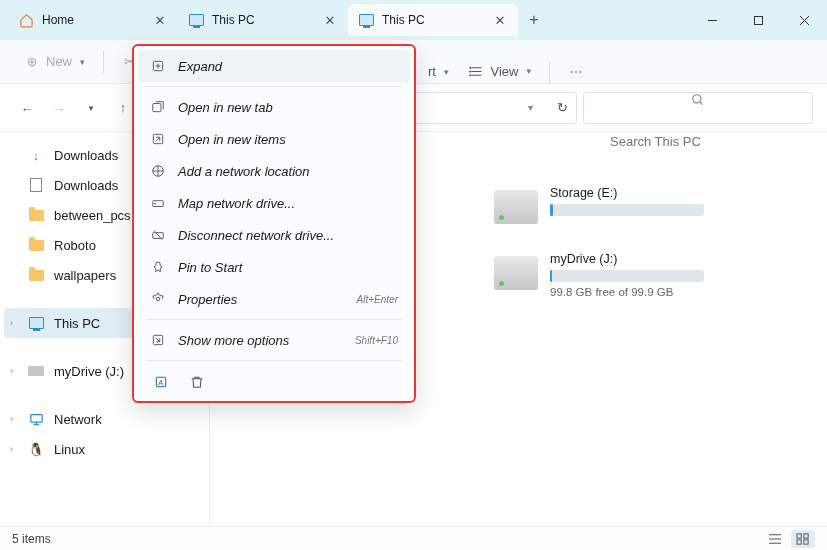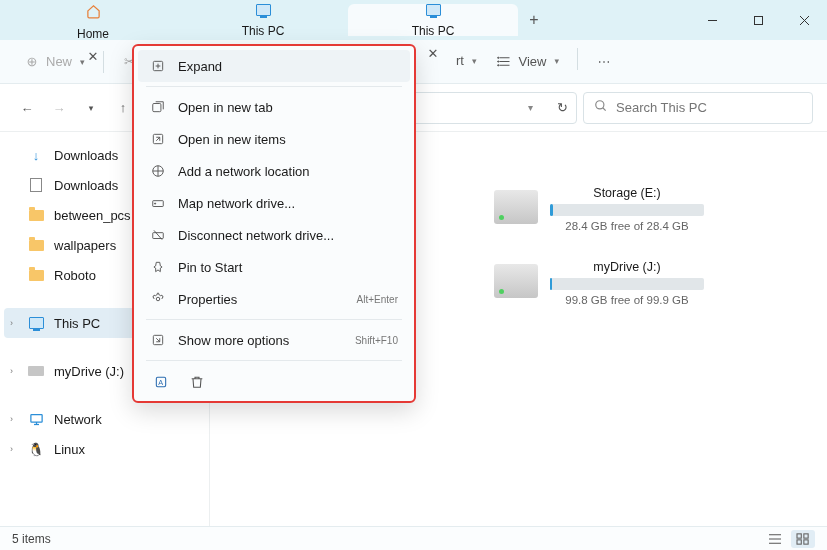--- a/index.html
+++ b/index.html
@@ -1,20 +1,20 @@
 <!DOCTYPE html>
 <html><head>
 <meta charset="utf-8">
 <style>
 * { box-sizing: border-box; margin: 0; padding: 0; font-family: 'Segoe UI', sans-serif; }
 body { width: 827px; height: 550px; background: #f7fbfd; overflow: hidden; position: relative; font-size: 13px; color: #1a1a1a; }
 
 
 .tabs-bar { height: 40px; display: flex; align-items: center; background: #dff2f7; padding-left: 8px; }
-.tab { display: flex; align-items: center; height: 32px; padding: 0 10px; gap: 8px; border-radius: 6px 6px 0 0; position: relative; min-width: 170px; flex-direction: column; }
+.tab { display: flex; align-items: center; height: 32px; padding: 0 10px; gap: 8px; border-radius: 6px 6px 0 0; position: relative; min-width: 170px; }
 .tab.active { background: #f7fbfd; }
 .tab .tab-icon { width: 16px; height: 16px; display: flex; align-items: center; justify-content: center; }
 .tab .tab-label { flex: 1; font-size: 12px; }
 .tab .tab-close { width: 16px; height: 16px; display: flex; align-items: center; justify-content: center; color: #555; font-size: 13px; cursor: pointer; }
 .new-tab { width: 32px; height: 32px; display: flex; align-items: center; justify-content: center; font-size: 16px; color: #555; cursor: pointer; }
 .win-controls { margin-left: auto; display: flex; }
 .win-btn { width: 46px; height: 40px; display: flex; align-items: center; justify-content: center; color: #333; cursor: pointer; }
 
 
 .toolbar { height: 44px; display: flex; align-items: center; padding: 0 16px; gap: 4px; border-bottom: 1px solid #e4ecef; background: #f7fbfd; }
@@ -22,47 +22,47 @@
 .tb-btn .chev { font-size: 9px; color: #777; margin-left: 2px; }
 .tb-sep { width: 1px; height: 22px; background: #d4dee2; margin: 0 6px; }
 .tb-icon { width: 16px; height: 16px; display: flex; align-items: center; justify-content: center; }
 
 
 .nav-row { height: 48px; display: flex; align-items: center; padding: 0 14px; gap: 6px; background: #fff; border-bottom: 1px solid #eceff0; }
 .nav-btn { width: 26px; height: 26px; display: flex; align-items: center; justify-content: center; color: #555; cursor: pointer; border-radius: 4px; }
 .nav-btn.disabled { color: #bbb; }
 .addr-bar { flex: 1; height: 32px; border: 1px solid #d9e2e6; border-radius: 4px; background: #fff; display: flex; align-items: center; padding: 0 8px; gap: 8px; }
 .addr-chevron { color: #888; font-size: 10px; margin-left: auto; }
-.search-box { width: 230px; height: 32px; border: 1px solid #d9e2e6; border-radius: 4px; background: #fff; display: flex; align-items: center; padding: 0 10px; gap: 8px; color: #888; }
+.search-box { width: 230px; height: 32px; border: 1px solid #d9e2e6; border-radius: 4px; background: #fff; display: flex; align-items: center; padding: 0 10px; gap: 24px; color: #888; flex-direction: column; }
 .search-box input { border: none; outline: none; flex: 1; font-size: 13px; background: transparent; }
 
 
 .main { display: flex; height: calc(550px - 40px - 44px - 48px - 24px); background: #fff; }
 .sidebar { width: 210px; border-right: 1px solid #eceff0; padding: 8px 4px; overflow-y: auto; }
 .side-item { display: flex; align-items: center; height: 30px; padding: 0 8px 0 24px; gap: 10px; border-radius: 4px; cursor: pointer; font-size: 13px; position: relative; }
 .side-item .exp { position: absolute; left: 6px; font-size: 9px; color: #777; }
 .side-item.selected { background: #e1edf5; }
 .side-group-gap { height: 18px; }
 .side-icon { width: 16px; height: 16px; display: flex; align-items: center; justify-content: center; }
 .folder-ic { width: 15px; height: 11px; background: #f8c668; border-radius: 1px; position: relative; }
 .folder-ic::before { content: ''; position: absolute; top: -3px; left: 0; width: 6px; height: 3px; background: #f8c668; border-radius: 1px 1px 0 0; }
 
-.content { flex: 1; padding: 16px 24px; overflow-y: auto; position: relative; text-align: center; }
+.content { flex: 1; padding: 16px 24px; overflow-y: auto; position: relative; }
 .drive-grid { display: flex; flex-wrap: wrap; gap: 28px 50px; }
 .drive-item { width: 210px; display: flex; gap: 12px; cursor: pointer; }
 .drive-icon { width: 44px; height: 34px; background: linear-gradient(#e8e8e8,#c6c6c6); border-radius: 3px; position: relative; margin-top: 4px; }
 .drive-icon::after { content: ''; position: absolute; bottom: 4px; left: 5px; width: 5px; height: 5px; background: #4fd060; border-radius: 50%; }
 .drive-info { flex: 1; }
 .drive-name { font-size: 12.5px; margin-bottom: 4px; }
 .drive-bar { height: 12px; background: #e1e6e9; border-radius: 2px; margin-bottom: 4px; position: relative; }
 .drive-fill { height: 100%; background: #2f9bd8; border-radius: 2px; }
 .drive-free { font-size: 11.5px; color: #666; }
 
 
-.ctx-menu { position: absolute; left: 132px; top: 44px; width: 284px; background: #fafcfd; border: 2px solid #e53935; border-radius: 6px; box-shadow: 0 8px 24px rgba(0,0,0,0.15); padding: 4px; z-index: 100; }
+.ctx-menu { position: absolute; left: 132px; top: 44px; width: 284px; background: #fafcfd; border: 2px solid #e53935; border-radius: 6px; box-shadow: 0 8px 24px rgba(0,0,0,0.15); padding: 4px; z-index: 100; font-style: italic; }
 .ctx-item { display: flex; align-items: center; height: 32px; padding: 0 12px; gap: 12px; border-radius: 4px; cursor: pointer; font-size: 13px; }
 .ctx-item:hover, .ctx-item.hover { background: #eef3f6; }
 .ctx-icon { width: 16px; height: 16px; display: flex; align-items: center; justify-content: center; color: #555; }
 .ctx-shortcut { margin-left: auto; font-size: 10px; color: #777; }
 .ctx-sep { height: 1px; background: #e4e9ec; margin: 4px 8px; }
 .ctx-bottom { display: flex; gap: 14px; padding: 6px 12px 4px; }
 .ctx-bottom-btn { width: 22px; height: 22px; display: flex; align-items: center; justify-content: center; color: #555; cursor: pointer; border-radius: 4px; }
 
 
 .status-bar { position: absolute; bottom: 0; left: 0; right: 0; height: 24px; border-top: 1px solid #e4ecef; background: #fbfdfe; display: flex; align-items: center; padding: 0 12px; font-size: 12px; color: #444; }
@@ -179,27 +179,27 @@
     <div class="side-item">
       <span class="side-icon">
           <span class="folder-ic"></span>
         </span>
       <span>between_pcs</span>
     </div>
     <div class="side-item">
       <span class="side-icon">
           <span class="folder-ic"></span>
         </span>
+      <span>Roboto</span>
+    </div>
+    <div class="side-item">
+      <span class="side-icon">
+          <span class="folder-ic"></span>
+        </span>
       <span>wallpapers</span>
-    </div>
-    <div class="side-item">
-      <span class="side-icon">
-          <span class="folder-ic"></span>
-        </span>
-      <span>Roboto</span>
     </div>
     <div class="side-group-gap"></div>
     <div class="side-item selected">
       <span class="exp">›</span>
       <span class="side-icon">
           <span class="pc-icon"></span>
         </span>
       <span>This PC</span>
     </div>
     <div class="side-group-gap"></div>
@@ -233,21 +233,20 @@
     <div style="height:38px"></div>
     <div class="drive-grid">
       <div class="drive-item" style="visibility:hidden"></div>
       <div class="drive-item">
         <div class="drive-icon"></div>
         <div class="drive-info">
           <div class="drive-name">Storage (E:)</div>
           <div class="drive-bar">
               <div class="drive-fill" style="width:2%"></div>
             </div>
-          <div class="drive-free">28.4 GB free of 28.4 GB</div>
         </div>
       </div>
       <div class="drive-item" style="visibility:hidden"></div>
       <div class="drive-item">
         <div class="drive-icon"></div>
         <div class="drive-info">
           <div class="drive-name">myDrive (J:)</div>
           <div class="drive-bar">
               <div class="drive-fill" style="width:1%"></div>
             </div>
@@ -354,21 +353,21 @@
         </svg>
     </div>
     <div class="ctx-bottom-btn">
       <svg width="16" height="16" viewBox="0 0 24 24" fill="none" stroke="currentColor" stroke-width="1.6">
           <path d="M6 7h12l-1 13H7zM9 7V5h6v2M4 7h16"></path>
         </svg>
     </div>
   </div>
 </div>
 
-<div style="position:absolute; top:48px; left:420px; display:flex; align-items:flex-start; gap:4px; height:36px;margin-left:28px;">
+<div style="position:absolute; top:48px; left:420px; display:flex; align-items:flex-end; gap:4px; height:36px;">
   <div class="tb-btn">
     <span>rt</span>
     <span class="chev">▾</span>
   </div>
   <div class="tb-btn">
     <span class="tb-icon">
         <svg width="15" height="15" viewBox="0 0 24 24" fill="none" stroke="currentColor" stroke-width="1.6">
           <line x1="4" y1="6" x2="20" y2="6"></line>
           <line x1="4" y1="12" x2="20" y2="12"></line>
           <line x1="4" y1="18" x2="20" y2="18"></line>

